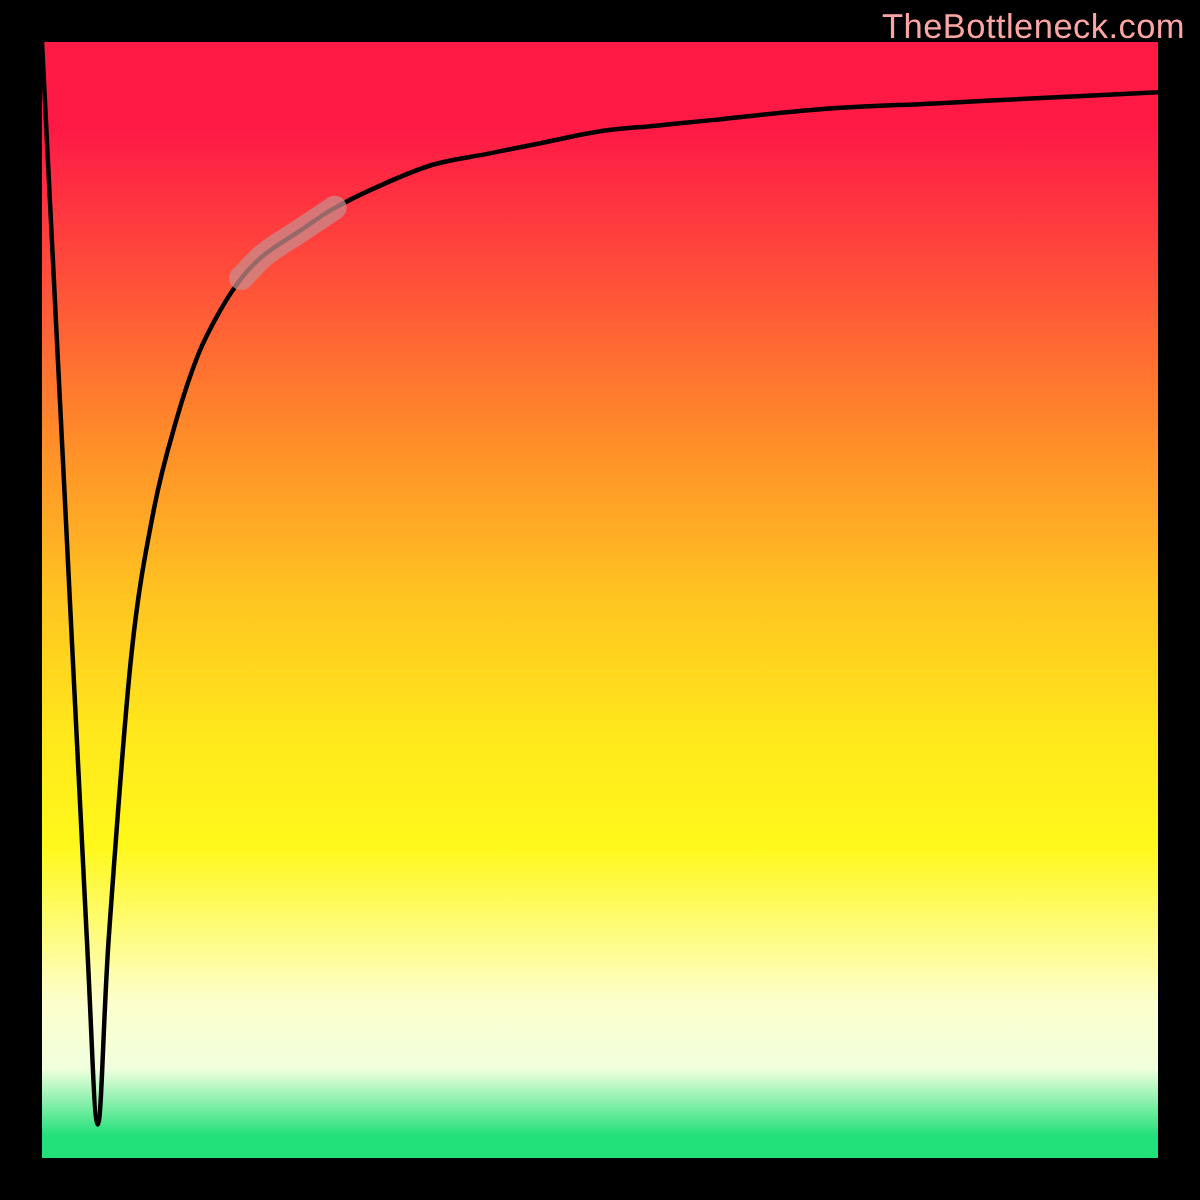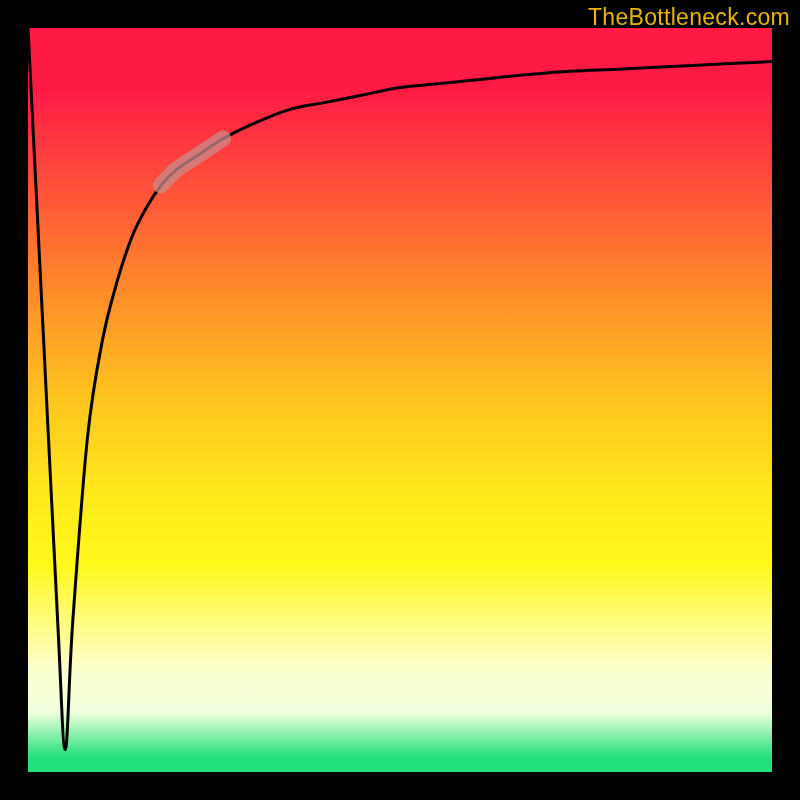--- a/index.html
+++ b/index.html
@@ -34,21 +34,21 @@
       #fdffcc 86%,
       #f0ffde 92%,
       #22e07a 98%,
       #22e07a 100%
     );
   }
   .watermark {
     position: absolute;
     top: 4px;
     right: 10px;
-    color: #eab308;
+    color: #fca5a5;
     font-size: 23px;
     letter-spacing: 0.3px;
     user-select: none;
   }
   svg.curve {
     position: absolute;
     inset: 0;
     width: 744px;
     height: 744px;
   }

